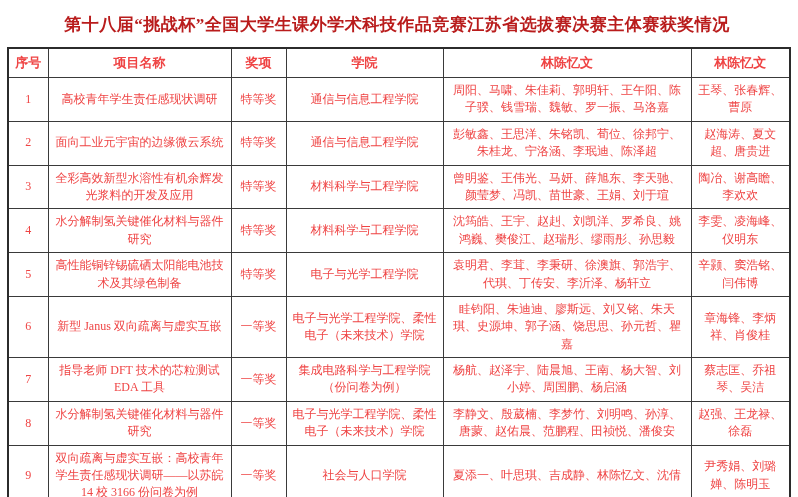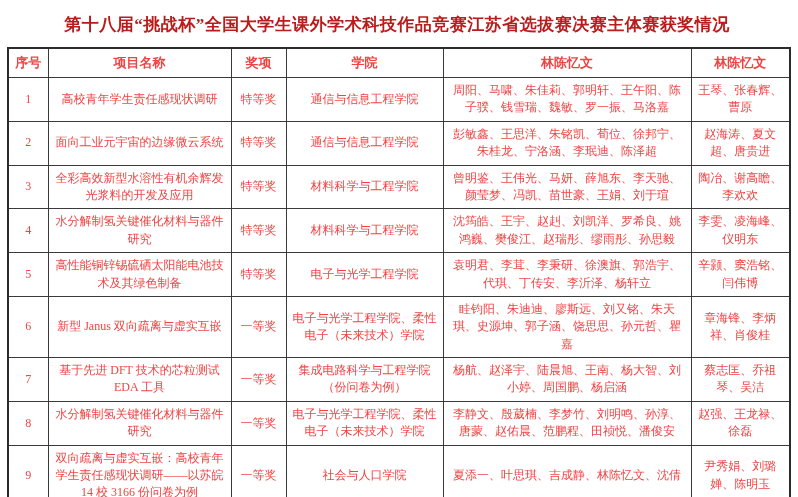--- a/index.html
+++ b/index.html
@@ -125,21 +125,21 @@
         <tr>
           <td class="col-no">6</td>
           <td class="col-project">新型 Janus 双向疏离与虚实互嵌</td>
           <td class="col-award">一等奖</td>
           <td class="col-college">电子与光学工程学院、柔性电子（未来技术）学院</td>
           <td class="col-students">眭钧阳、朱迪迪、廖斯远、刘又铭、朱天琪、史源坤、郭子涵、饶思思、孙元哲、瞿嘉</td>
           <td class="col-advisors">章海锋、李炳祥、肖俊桂</td>
         </tr>
         <tr>
           <td class="col-no">7</td>
-          <td class="col-project">基于先进 DFT 技术的芯粒测试 EDA 工具</td>
+          <td class="col-project">指导老师 DFT 技术的芯粒测试 EDA 工具</td>
           <td class="col-award">一等奖</td>
           <td class="col-college">集成电路科学与工程学院（份问卷为例）</td>
           <td class="col-students">杨航、赵泽宇、陆晨旭、王南、杨大智、刘小婷、周国鹏、杨启涵</td>
           <td class="col-advisors">蔡志匡、乔祖琴、吴洁</td>
         </tr>
         <tr>
           <td class="col-no">8</td>
           <td class="col-project">水分解制氢关键催化材料与器件研究</td>
           <td class="col-award">一等奖</td>
           <td class="col-college">电子与光学工程学院、柔性电子（未来技术）学院</td>

